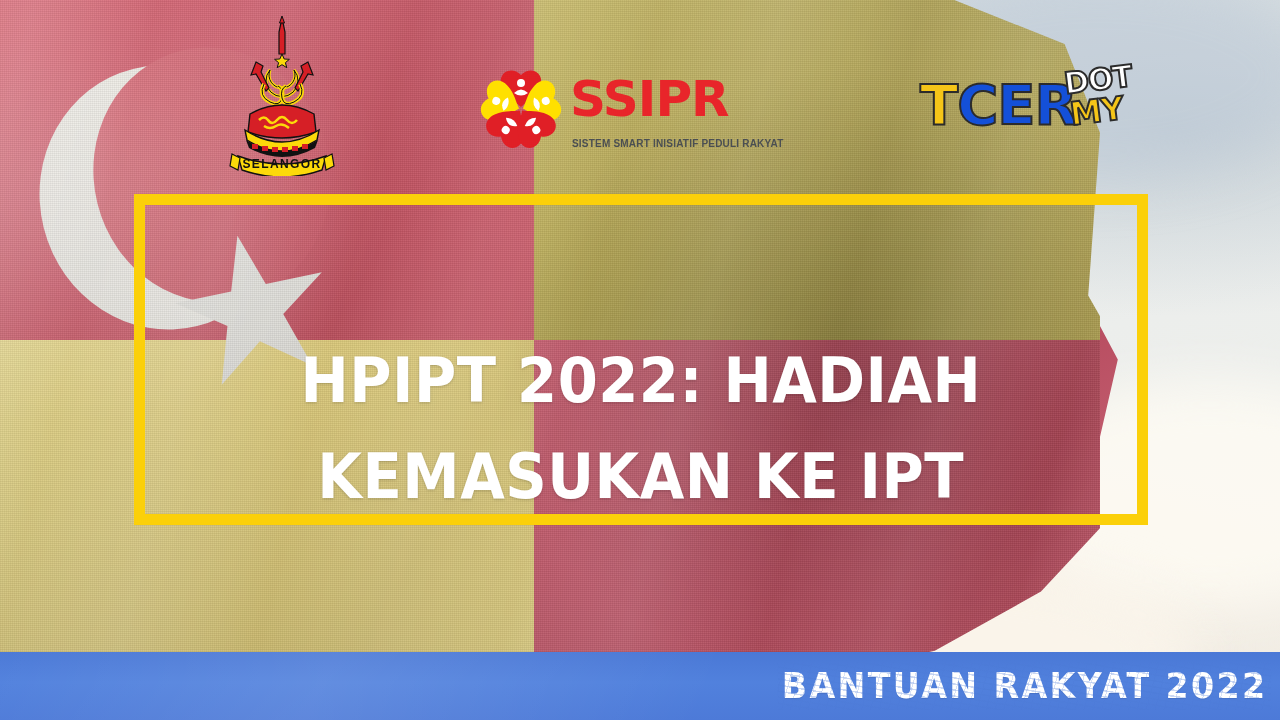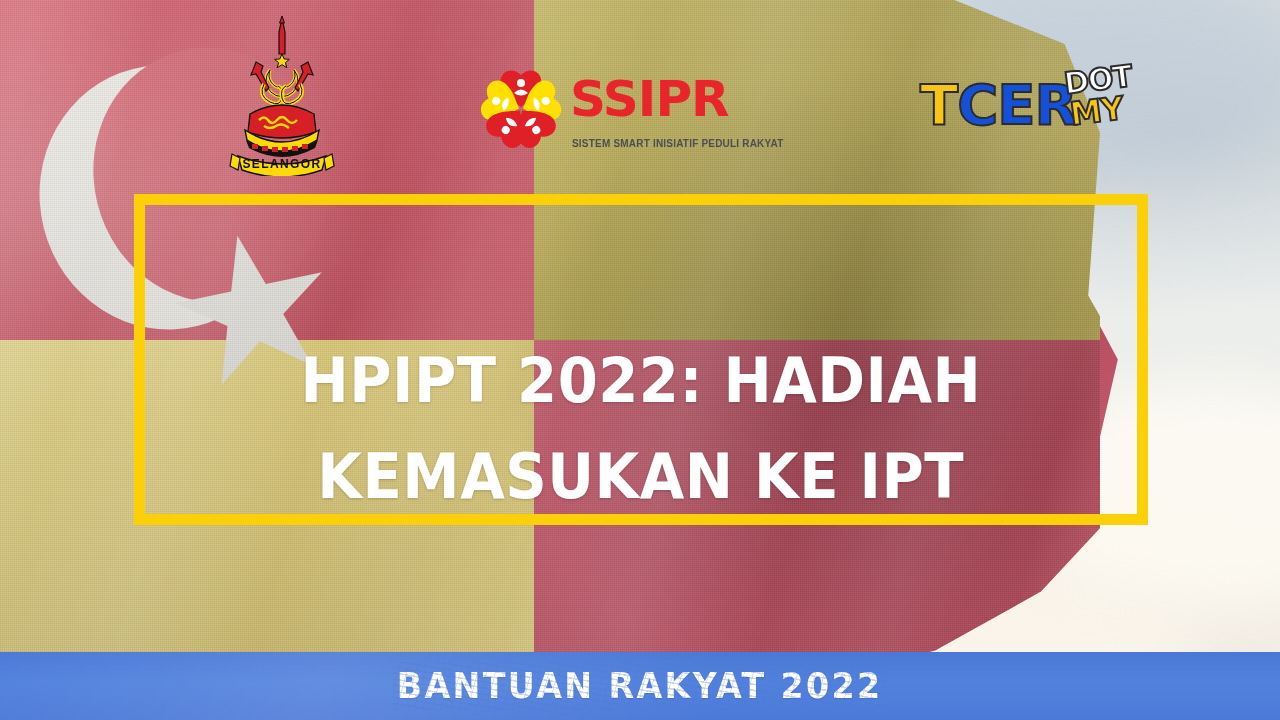--- a/index.html
+++ b/index.html
@@ -178,21 +178,21 @@
     text-align:center;
     transform:scaleX(.93);
     white-space:nowrap;
     text-shadow:0 1px 3px rgba(0,0,0,.18);
   }
 
   
   .banner{
     position:absolute;left:0;top:652px;width:1280px;height:68px;
     background:linear-gradient(180deg,#4a78d6 0%, #5181dd 45%, #4d7ad8 100%);
-    display:flex;align-items:center;justify-content:center;
+    display:flex;align-items:center;justify-content:flex-end;
     overflow:hidden;
   }
   .banner-sheen{
     position:absolute;left:-5%;top:-40%;width:60%;height:180%;
     background:linear-gradient(100deg, rgba(255,255,255,.00) 0%, rgba(255,255,255,.10) 50%, rgba(255,255,255,0) 100%);
     transform:skewX(-18deg);
   }
   .banner-text{
     position:relative;
     color:#ffffff;

